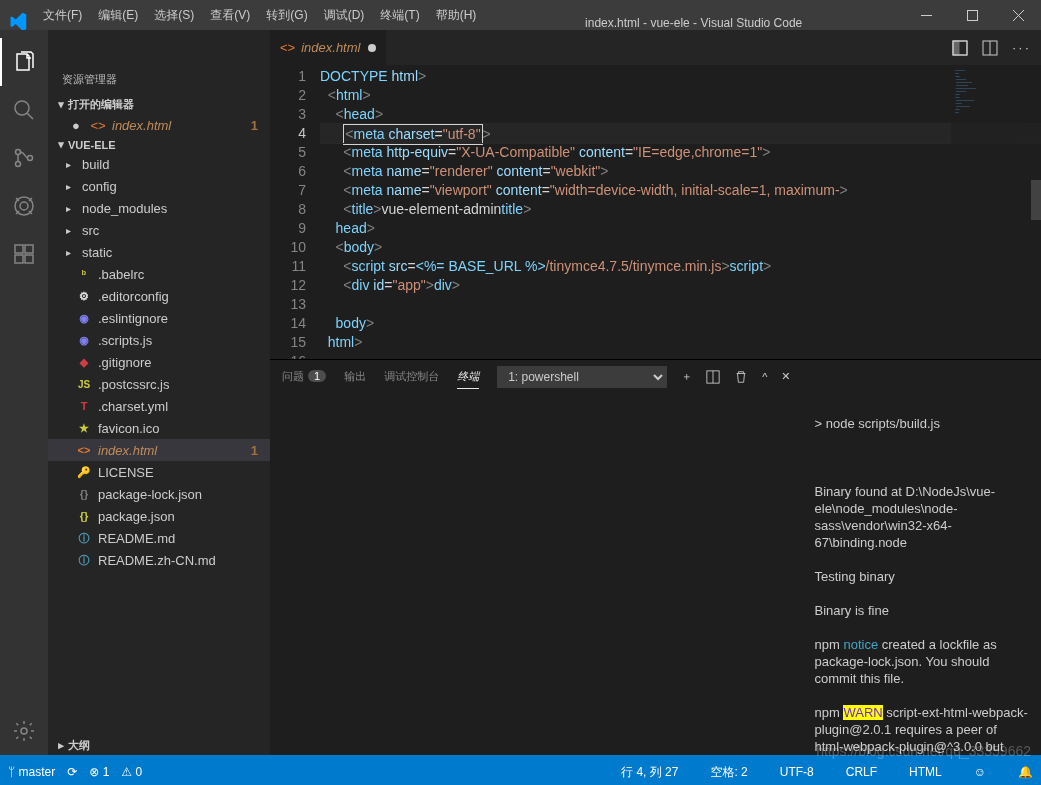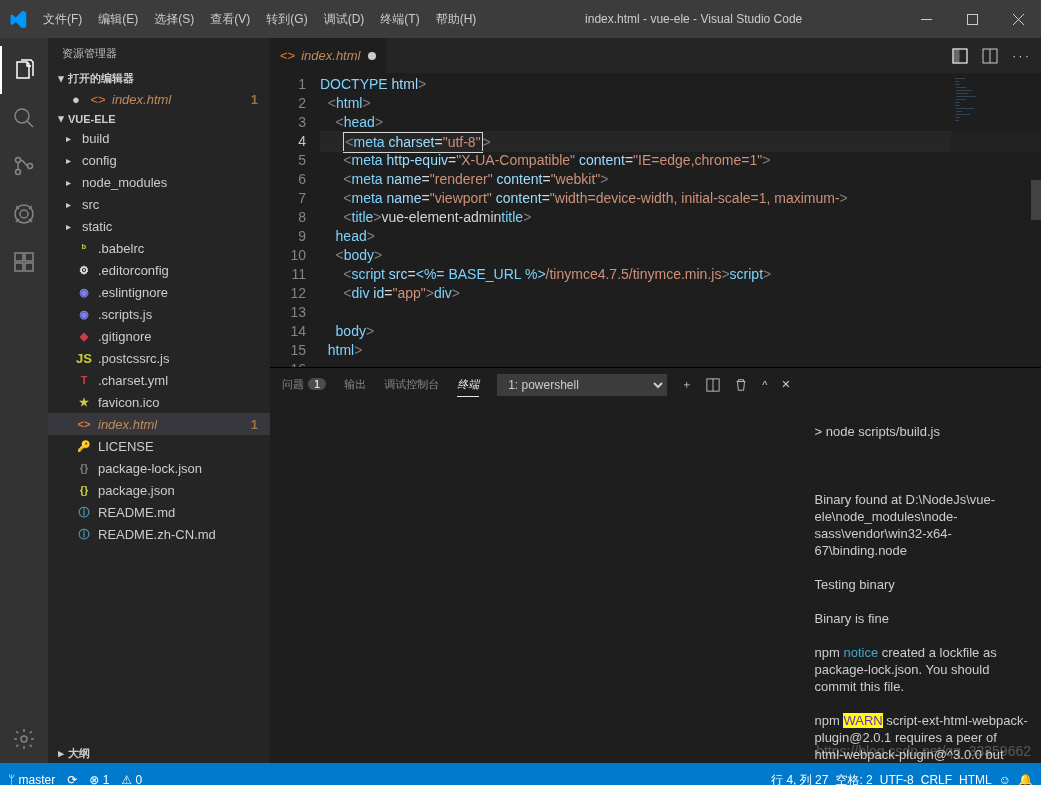--- a/index.html
+++ b/index.html
@@ -1,33 +1,33 @@
 <!DOCTYPE html>
 <html><head>
 <meta charset="utf-8">
 <style>
 * { margin: 0; padding: 0; box-sizing: border-box; font-family: "Segoe UI", "Microsoft YaHei", sans-serif; }
 body { width: 1041px; height: 785px; background: #1e1e1e; color: #ccc; overflow: hidden; font-size: 13px; }
 
-.titlebar { height: 38px; background: #3c3c3c; display: flex; align-items: center; }
+.titlebar { height: 30px; background: #3c3c3c; display: flex; align-items: flex-end; }
 .titlebar .logo { width: 35px; display: flex; justify-content: center; }
 .titlebar .menu { display: flex; }
 .titlebar .menu span { padding: 0 8px; line-height: 30px; cursor: pointer; color: #ccc; font-size: 12px; }
 .titlebar .title { flex: 1; text-align: center; color: #ccc; font-size: 12px; }
 .titlebar .wincontrols { display: flex; }
 .titlebar .wincontrols .wc { width: 46px; height: 30px; display: flex; align-items: center; justify-content: center; color: #ccc; }
 
 .main { display: flex; height: 725px; }
 .activity { width: 48px; background: #333333; display: flex; flex-direction: column; align-items: center; padding-top: 8px; }
 .activity .aicon { width: 48px; height: 48px; display: flex; align-items: center; justify-content: center; color: #858585; }
 .activity .aicon.active { color: #fff; border-left: 2px solid #fff; }
 .activity .spacer { flex: 1; }
 
 .sidebar { width: 222px; background: #252526; color: #ccc; display: flex; flex-direction: column; }
-.sidebar .hdr { padding: 8px 14px; font-size: 11px; color: #bbb; text-transform: uppercase; }
+.sidebar .hdr { padding: 8px 14px; font-size: 11px; color: #bbb; text-transform: uppercase; margin-top: 34px; }
 .sidebar .section { font-size: 11px; font-weight: bold; color: #ccc; padding: 2px 6px; display: flex; align-items: center; cursor: pointer; }
 .sidebar .section .chev { width: 14px; text-align: center; }
 .sidebar .item { display: flex; align-items: center; padding: 1px 6px 1px 28px; font-size: 13px; height: 22px; cursor: pointer; }
 .sidebar .item .chev { width: 14px; color: #ccc; font-size: 10px; margin-right: 2px; }
 .sidebar .item .icon { width: 16px; margin-right: 6px; display: inline-flex; justify-content: center; }
 .sidebar .item .lbl { flex: 1; white-space: nowrap; overflow: hidden; }
 .sidebar .item .badge { color: #a0723f; font-weight: bold; padding-right: 6px; }
 .sidebar .item.open { padding-left: 20px; }
 .sidebar .item.modified .lbl { color: #c08b5b; font-style: italic; }
 .sidebar .item.sel { background: #37373d; }
@@ -62,21 +62,21 @@
 .paneltabs .pt.active { color: #e7e7e7; border-bottom: 1px solid #e7e7e7; font-style: italic; }
 .paneltabs .badge { display: inline-block; background: #4d4d4d; color: #fff; border-radius: 8px; padding: 0 6px; font-size: 11px; margin-left: 4px; }
 .paneltabs .panelright { margin-left: auto; display: flex; align-items: center; gap: 14px; color: #ccc; }
 .paneltabs select { background: #3c3c3c; color: #ccc; border: 1px solid #3c3c3c; font-size: 12px; padding: 2px 6px; width: 170px; }
 .terminal { flex: 1; font-family: Consolas, monospace; font-size: 13px; padding: 4px 12px; color: #ccc; overflow: hidden; line-height: 17px; white-space: pre-wrap; }
 .t-notice { color: #43a6c6; }
 .t-warn { background: #ffff00; color: #6d28d9; }
 
 .statusbar { height: 34px; background: #007acc; color: #fff; display: flex; align-items: center; font-size: 12px; padding: 0 8px; gap: 12px; }
 .statusbar .left { display: flex; align-items: center; gap: 12px; }
-.statusbar .right { margin-left: auto; display: flex; align-items: center; gap: 7px; }
+.statusbar .right { margin-left: auto; display: flex; align-items: center; gap: 32px; }
 
 .watermark { position: absolute; right: 10px; bottom: 26px; color: rgba(255,255,255,0.25); font-size: 14px; pointer-events: none; }
 
 svg { display: block; }
 .scrollbar-track { position: absolute; right: 0; top: 30px; bottom: 22px; width: 10px; background: transparent; }
 .scrollbar-thumb { position: absolute; top: 150px; right: 0; width: 10px; height: 40px; background: rgba(121,121,121,0.4); }
 </style>
 </head>
 <body>
 
@@ -216,21 +216,21 @@
         </div>
         <div class="item">
           <span class="icon" style="color:#8080f2;font-size:11px;font-weight:bold">◉</span>
           <span class="lbl">.scripts.js</span>
         </div>
         <div class="item">
           <span class="icon" style="color:#cc3e44;font-size:11px;font-weight:bold">◆</span>
           <span class="lbl">.gitignore</span>
         </div>
         <div class="item">
-          <span class="icon" style="color:#cbcb41;font-size:13px;font-weight:bold">JS</span>
+          <span class="icon" style="color:#cbcb41;font-size:10px;font-weight:bold">JS</span>
           <span class="lbl">.postcssrc.js</span>
         </div>
         <div class="item">
           <span class="icon" style="color:#cc3e44;font-size:11px;font-weight:bold">T</span>
           <span class="lbl">.charset.yml</span>
         </div>
         <div class="item">
           <span class="icon" style="color:#cbcb41;font-size:11px;font-weight:bold">★</span>
           <span class="lbl">favicon.ico</span>
         </div>

